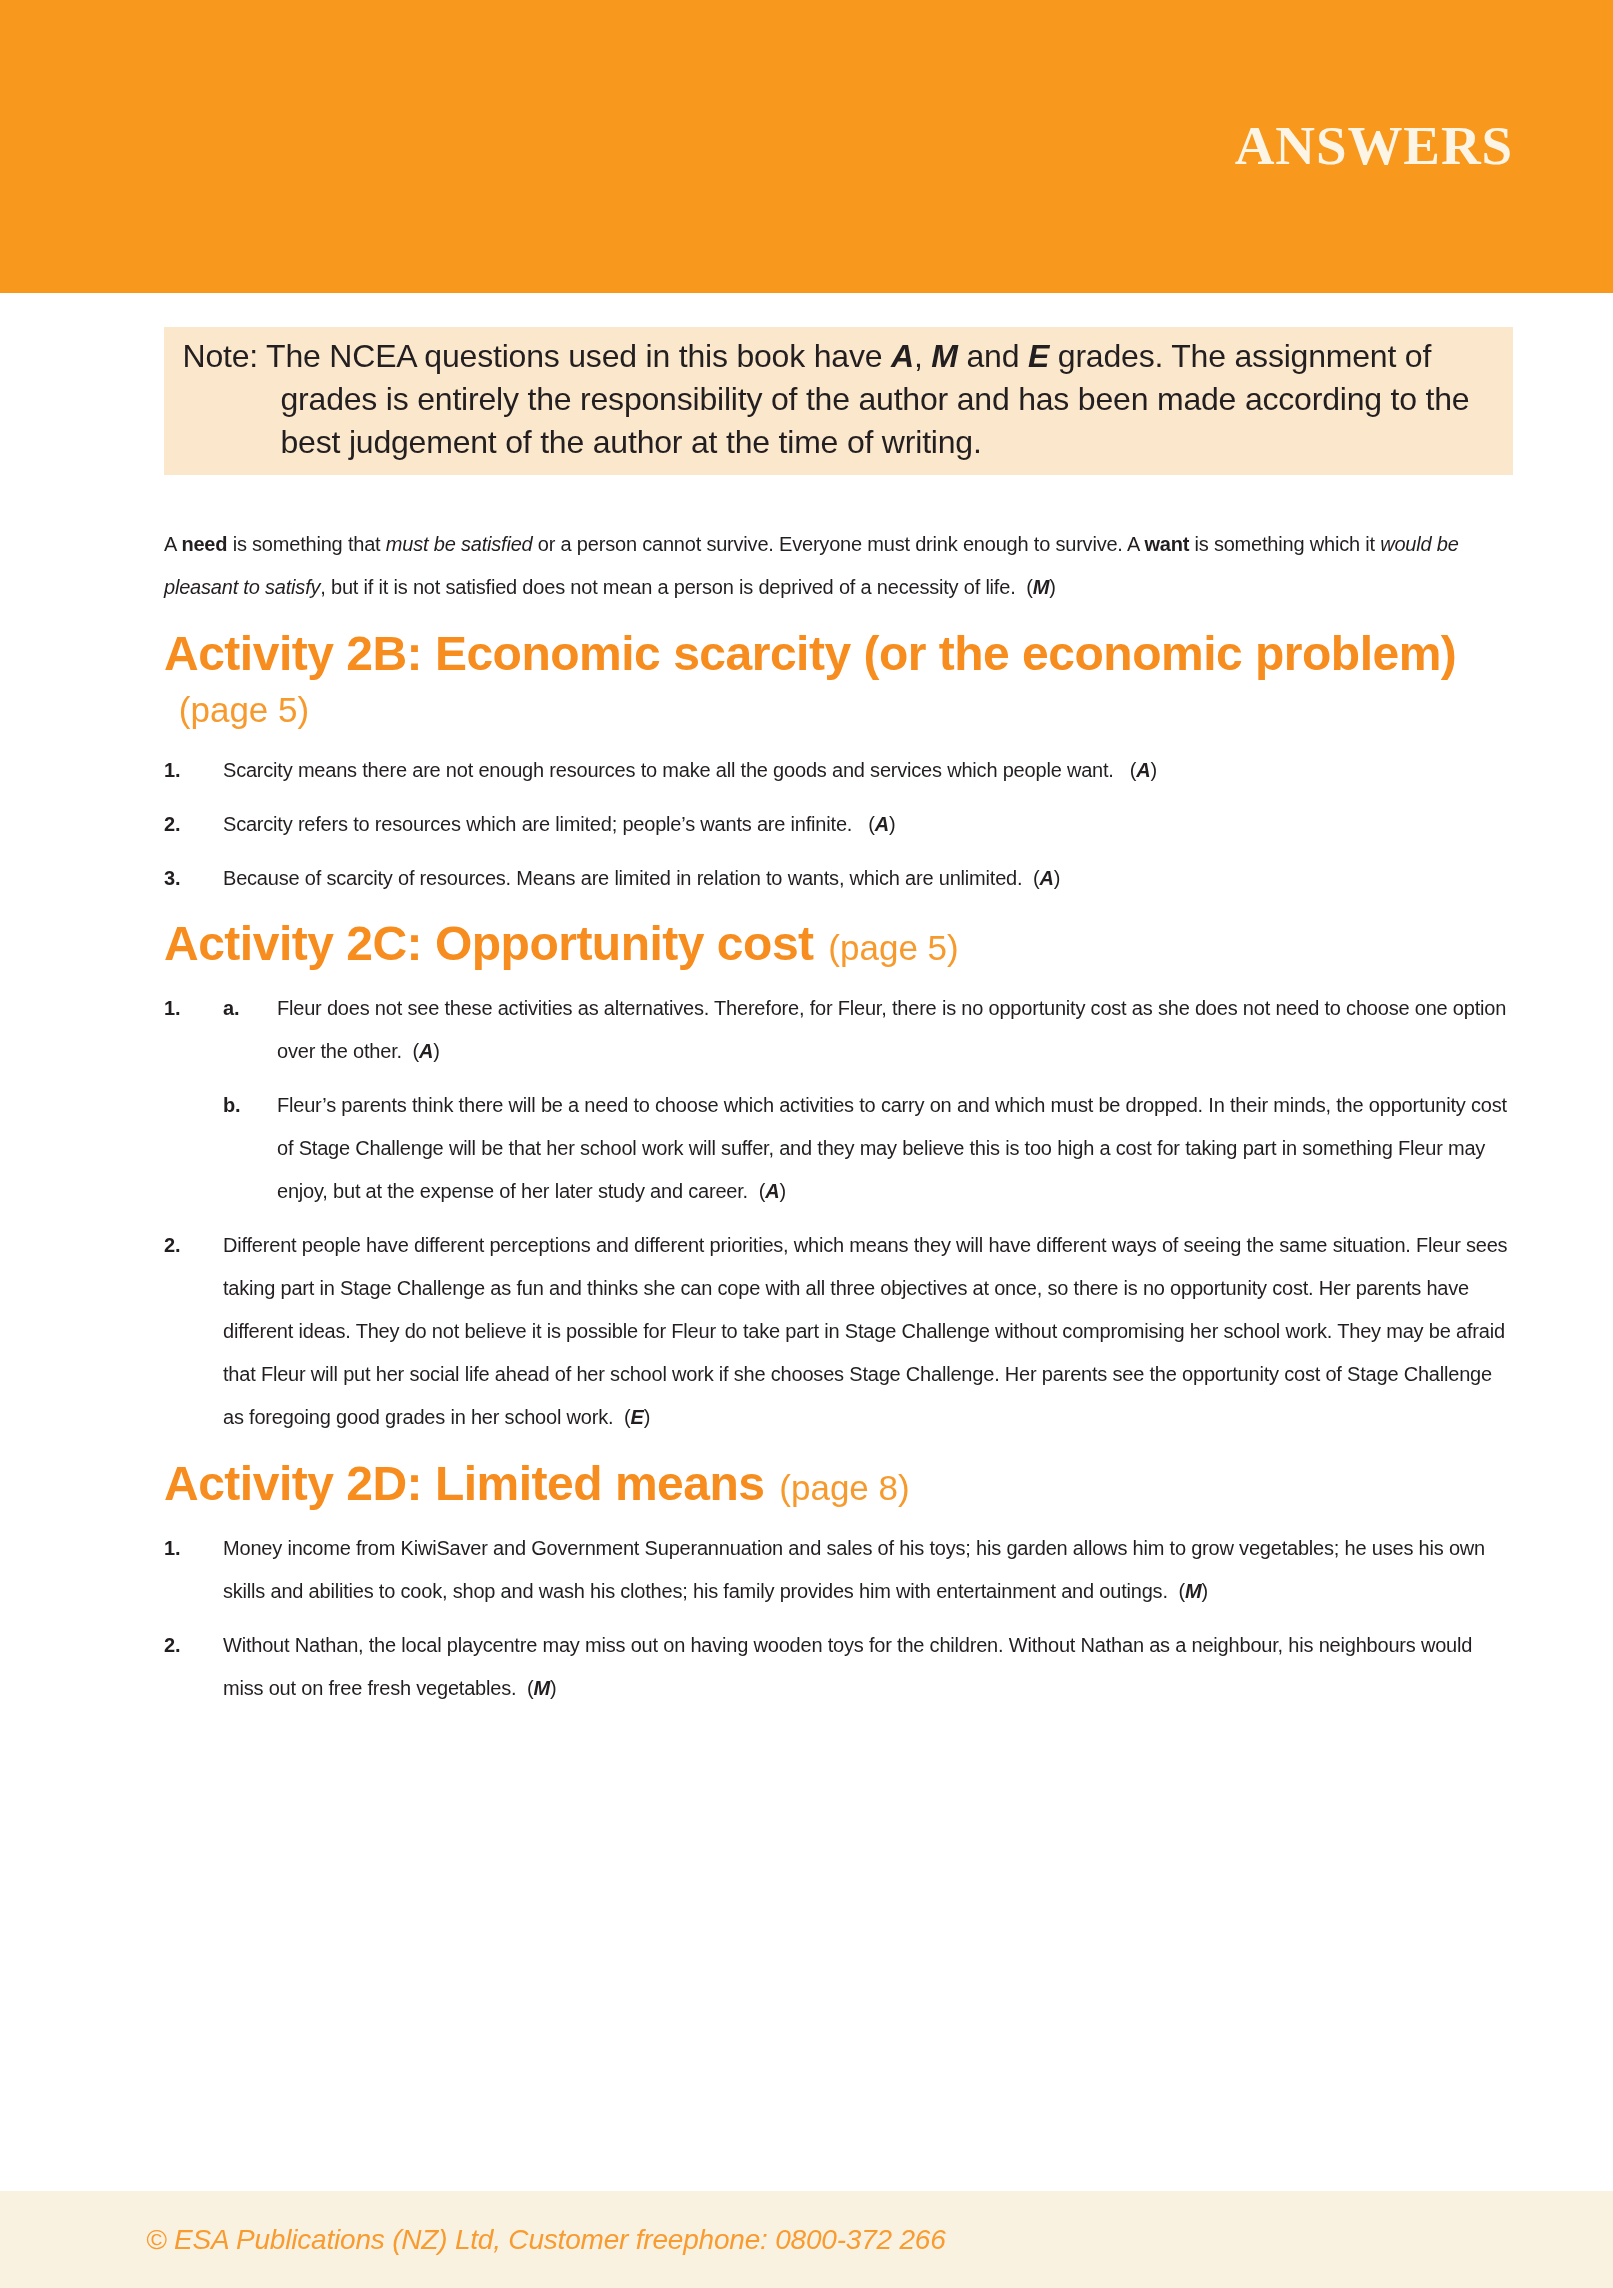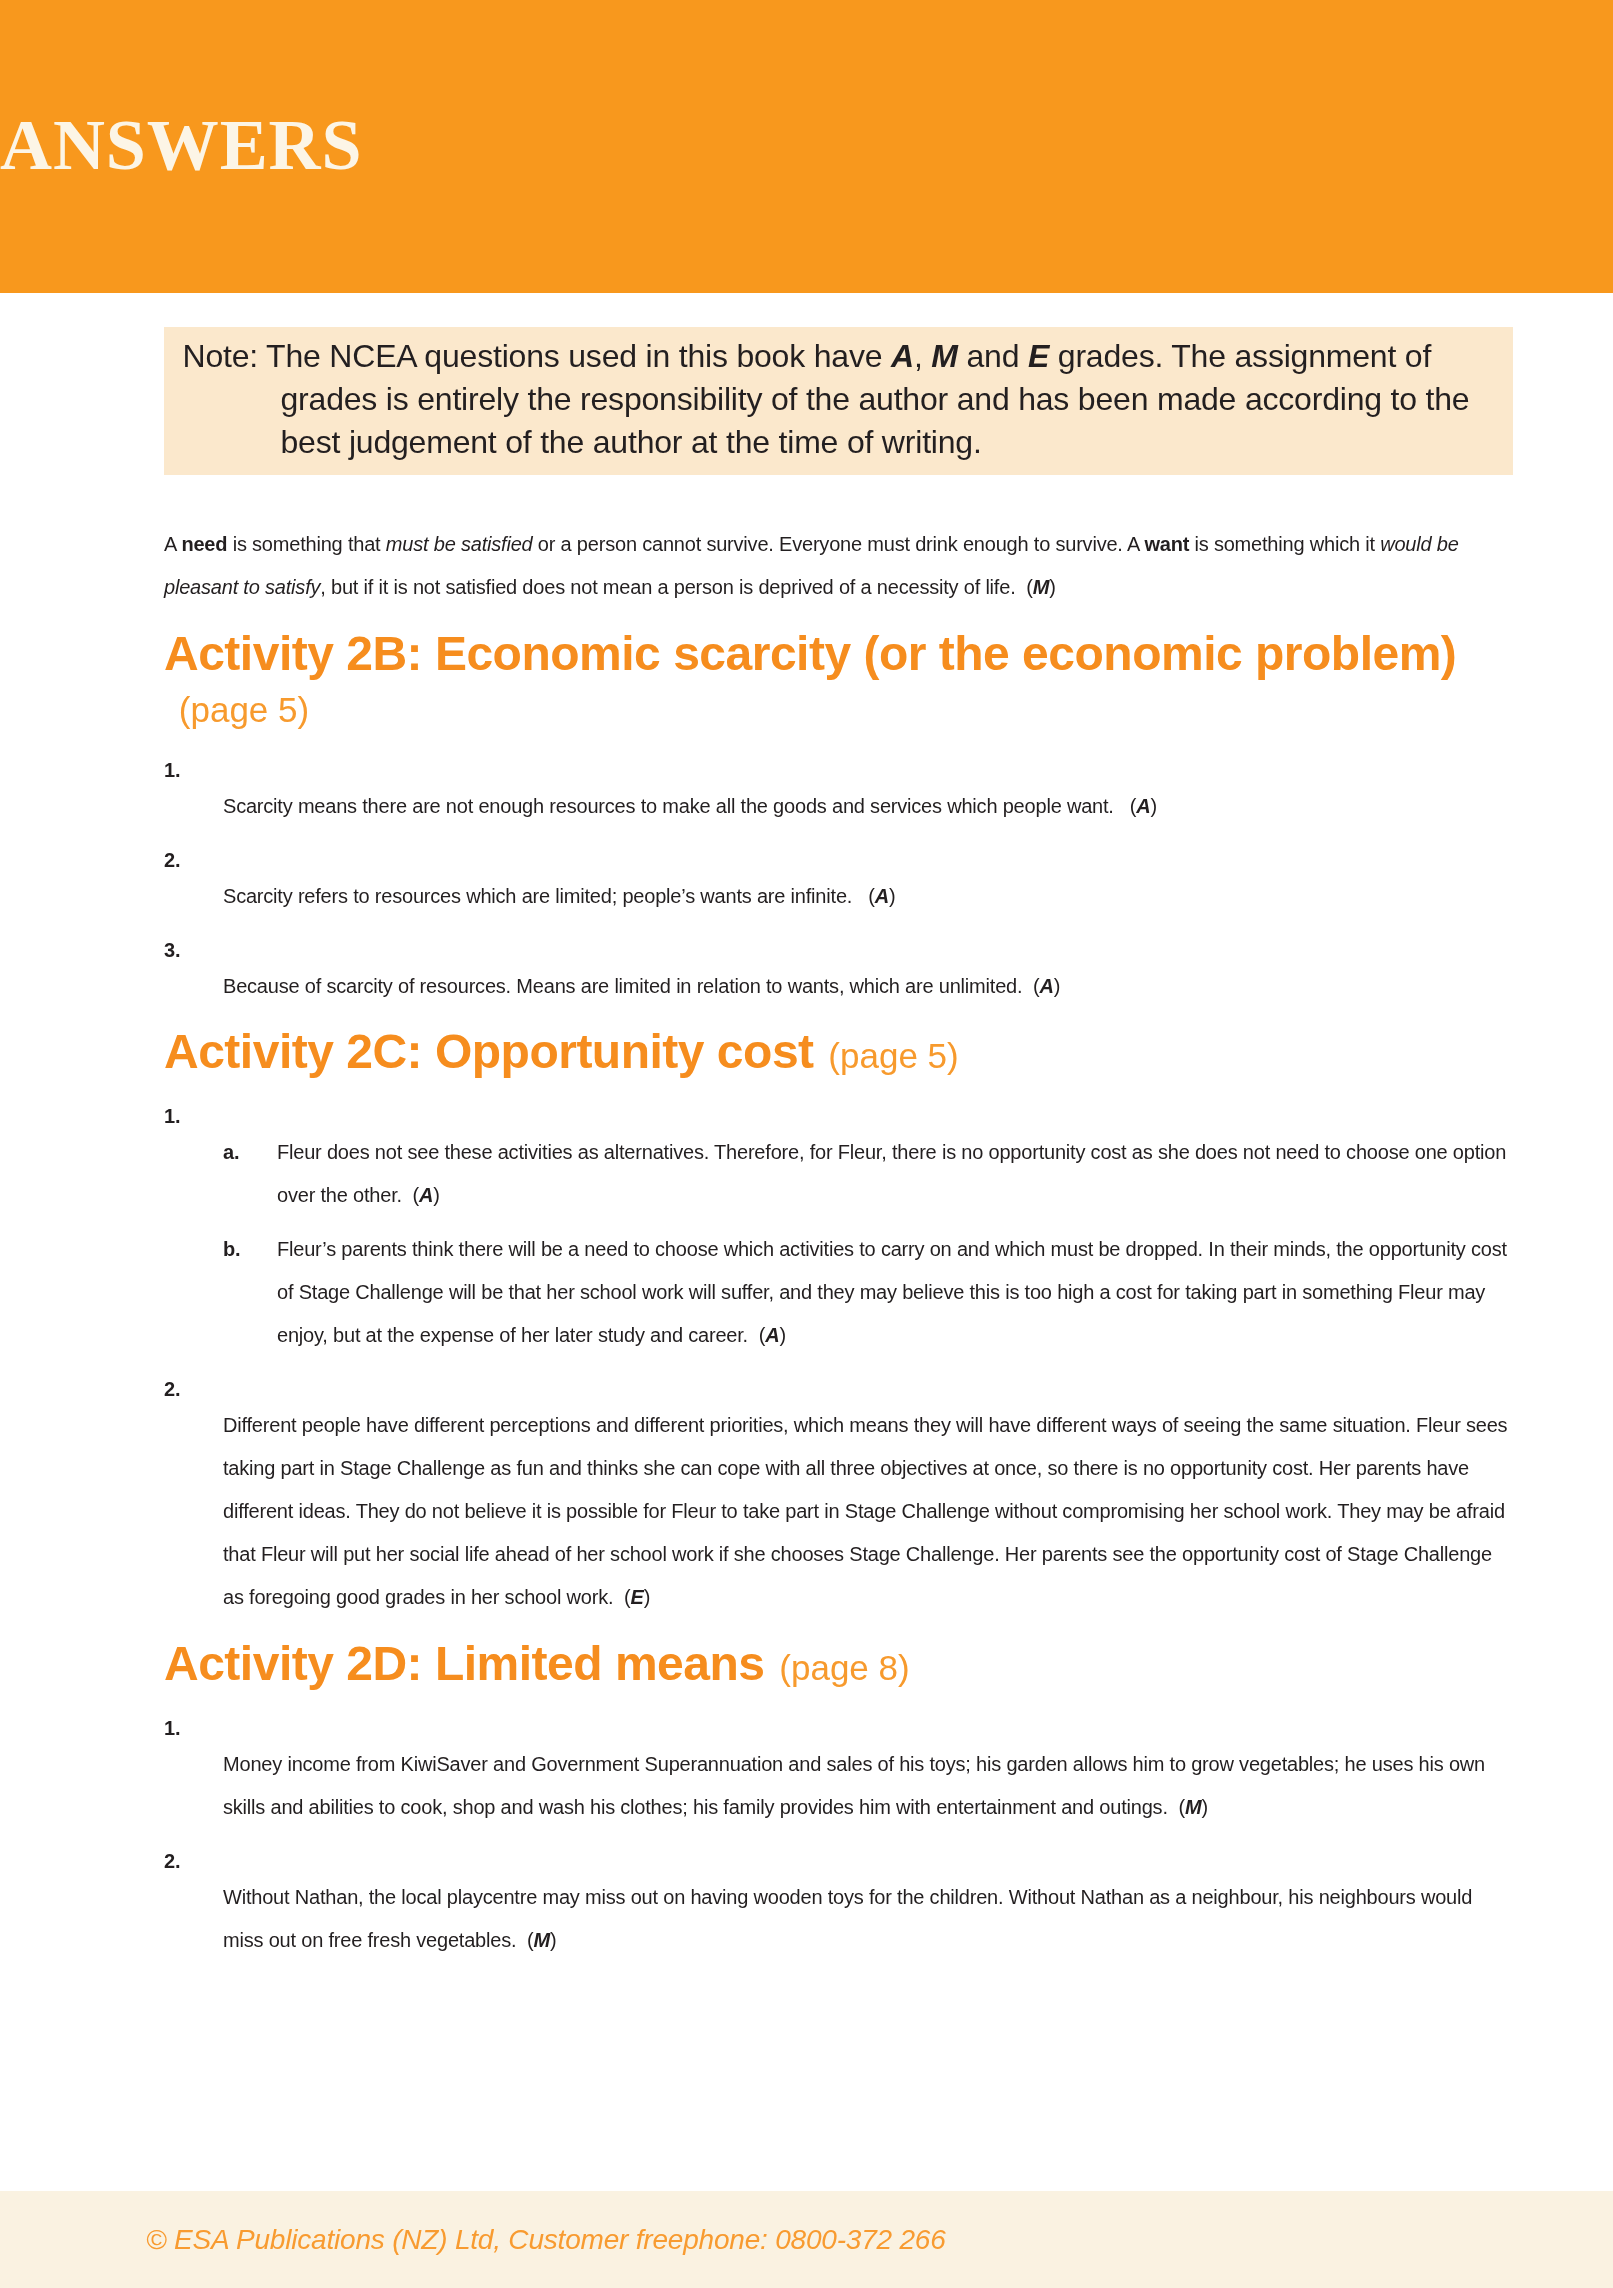--- a/index.html
+++ b/index.html
@@ -12,24 +12,24 @@
     --footer-text:#F89B30;
     --body-text:#231F20;
   }
   html,body{margin:0;padding:0;}
   body{background:#ffffff;font-family:"Liberation Sans", sans-serif;}
   .page{position:relative;width:1613px;height:2289px;background:#ffffff;overflow:hidden;}
 
   
   .banner{height:293px;background:var(--banner-bg);box-sizing:border-box;padding:118px 100px 0 0;}
   .banner-title{
-    text-align:left;
+    text-align:right;
     font-family:"Liberation Serif", serif;
     font-weight:bold;
-    font-size:72px;
+    font-size:55px;
     line-height:55px;
     letter-spacing:0.9px;
     color:var(--banner-text);
   }
 
   
   .content{box-sizing:border-box;padding:34px 100px 0 164px;}
 
   
   .note{background:var(--note-bg);padding:8.3px 20px 11px 18.5px;}
@@ -51,21 +51,21 @@
   .page-ref{
     font-weight:normal;font-size:35px;letter-spacing:0;
     color:var(--page-ref);margin-left:14.8px;
   }
 
   .para,.item{font-size:20px;line-height:43px;letter-spacing:-0.2px;color:var(--body-text);}
   .para{margin:0 0 11px 0;}
   .item{display:flex;margin-bottom:11px;}
   .item:last-child{margin-bottom:0;}
   .num{flex:0 0 59px;font-weight:bold;}
-  .item-body{flex:1;min-width:0;margin-top:36px;}
+  .item-body{flex:1;min-width:0;}
   .subitem{display:flex;margin-bottom:11px;}
   .subitem:last-child{margin-bottom:0;}
   .letter{flex:0 0 54px;font-weight:bold;}
   .sub-body{flex:1;min-width:0;}
   .rich{margin:0;}
   .b{font-weight:bold;}
   .i{font-style:italic;}
 
   
   .footer{

